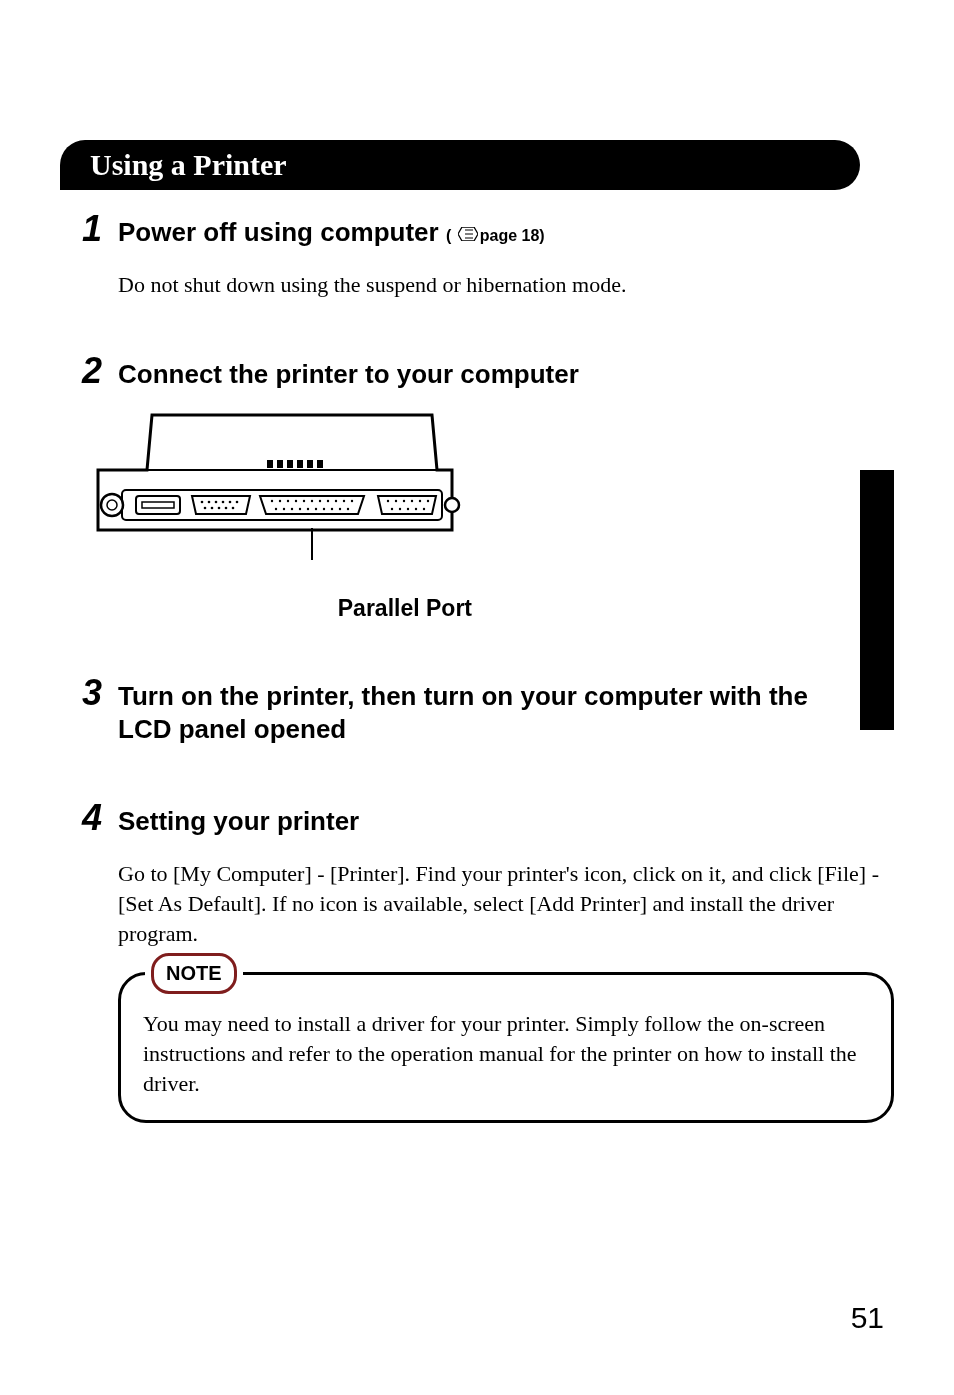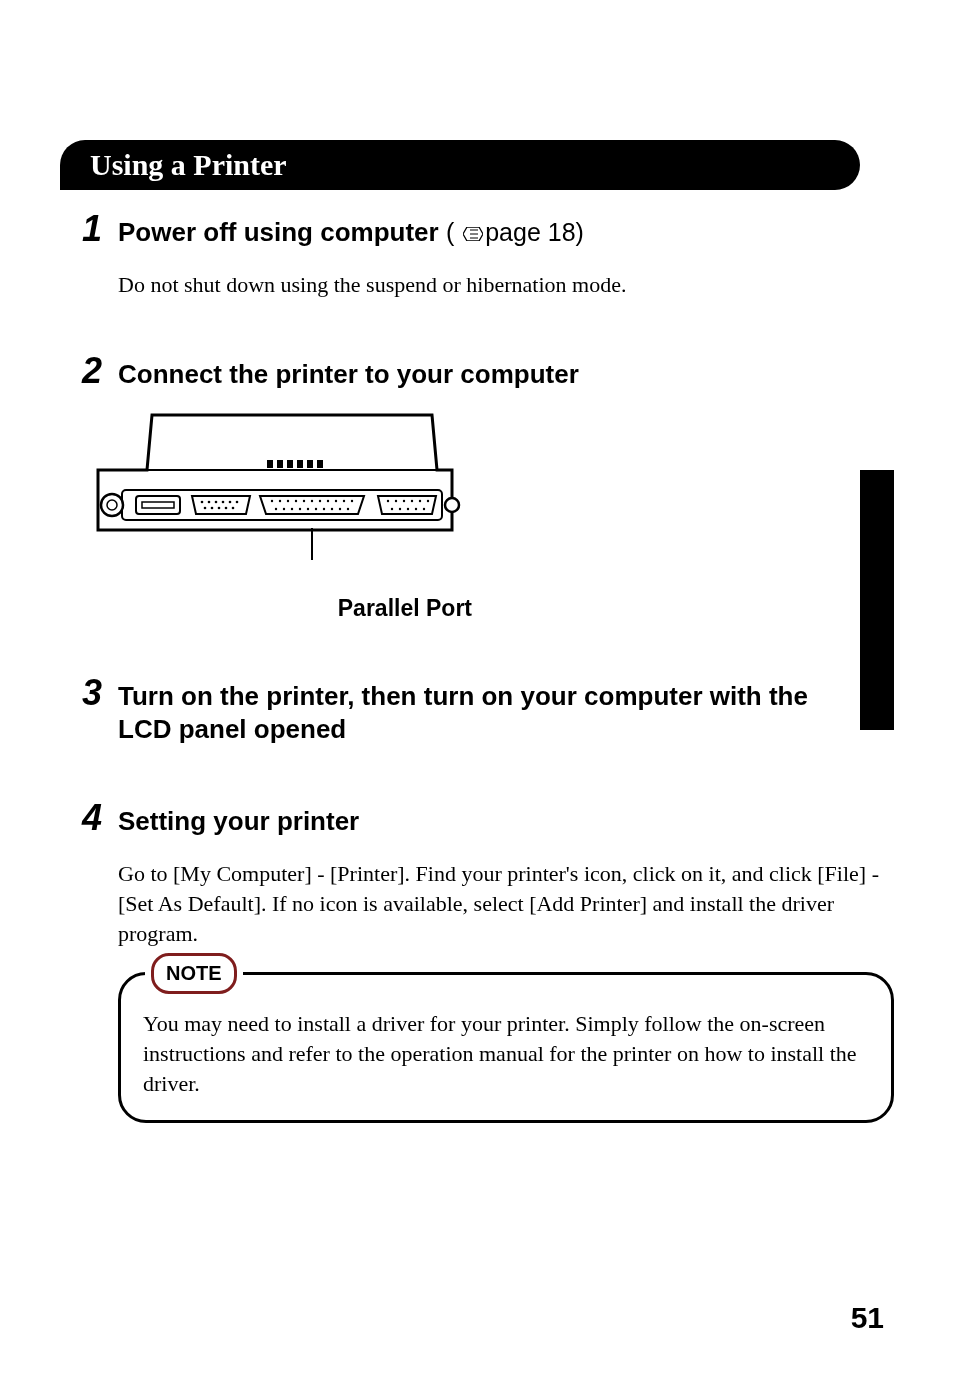--- a/index.html
+++ b/index.html
@@ -39,22 +39,22 @@
       flex-shrink: 0;
     }
     .step-title {
       font-family: Arial, Helvetica, sans-serif;
       font-weight: bold;
       font-size: 26px;
       line-height: 1.3;
     }
     .step-ref {
       font-family: Arial, Helvetica, sans-serif;
-      font-weight: normal;
-      font-size: 25px;
+      font-weight: bold;
+      font-size: 16px;
     }
     .link-icon {
       display: inline-block;
       vertical-align: baseline;
       margin: 0 2px;
     }
     .step-body {
       margin-left: 36px;
       font-size: 22px;
       line-height: 1.35;
@@ -94,21 +94,21 @@
       font-weight: bold;
       font-size: 20px;
       padding: 4px 12px;
       display: inline-block;
     }
     .page-num {
       position: absolute;
       bottom: 60px;
       right: 70px;
       font-family: Arial, Helvetica, sans-serif;
-      font-weight: bold;
+      font-weight: normal;
       font-size: 30px;
       margin-left: 29px;
     }
     .sidebar-black {
       position: absolute;
       right: 60px;
       top: 470px;
       width: 34px;
       height: 260px;
       background: #000;

